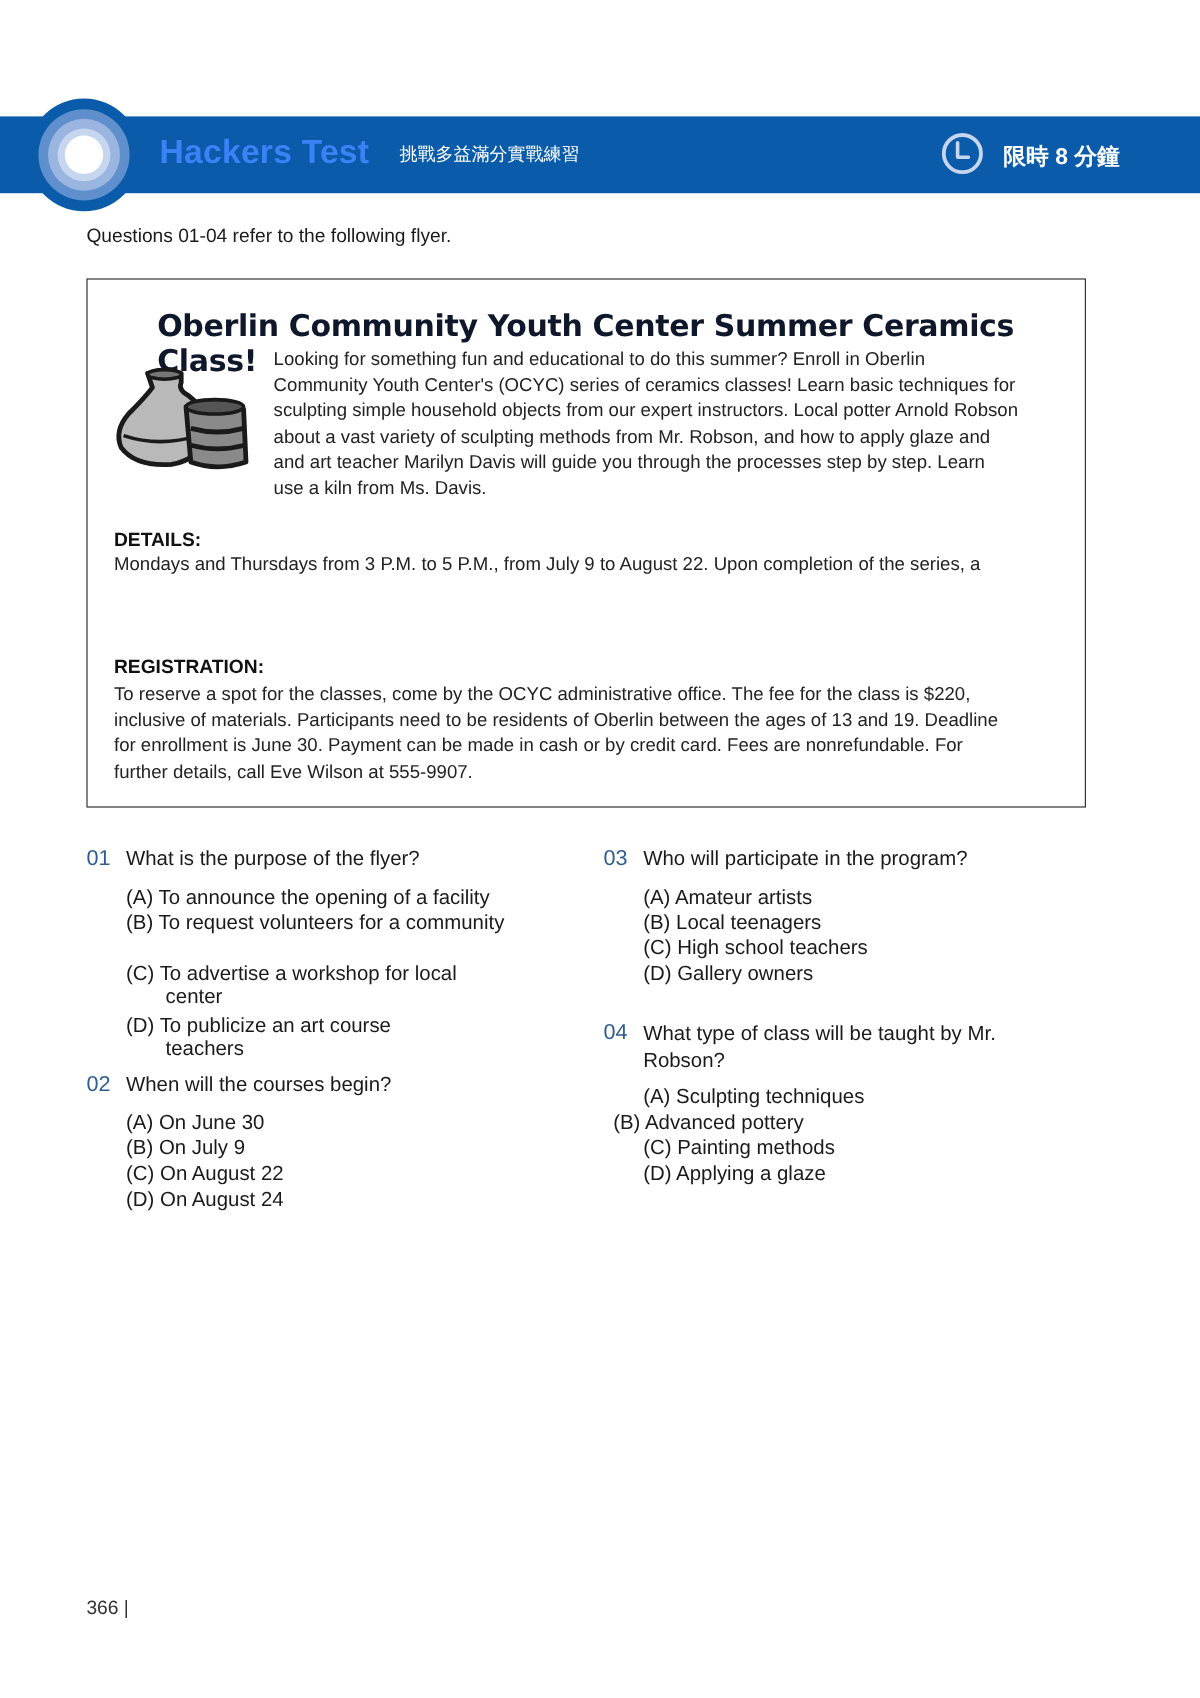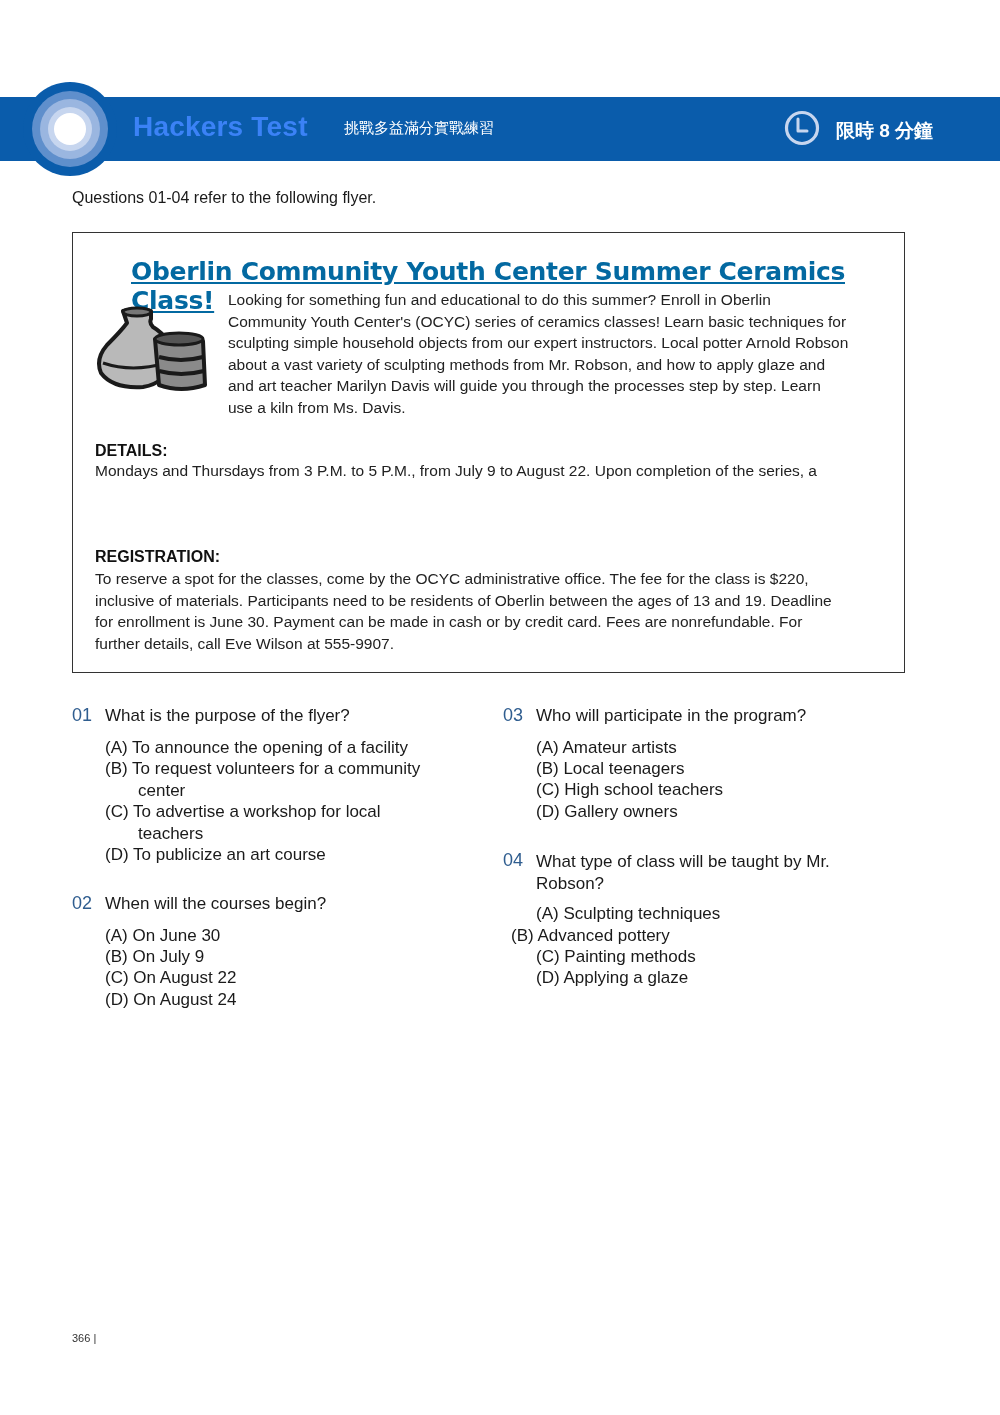--- a/index.html
+++ b/index.html
@@ -4,35 +4,35 @@
 <style>
   html, body { margin:0; padding:0; background:#fff; }
   body { width:1000px; height:1415px; position:relative; overflow:hidden; font-family:"Liberation Sans", sans-serif; color:#1a1a1a; }
   .banner { position:absolute; left:0; top:97px; width:1000px; height:64px; background:#0a5cab; }
   .disc { position:absolute; left:23px; top:82px; width:94px; height:94px; border-radius:50%; background:#0a5cab; }
   .ring1 { position:absolute; left:32px; top:91px; width:76px; height:76px; border-radius:50%; background:#5f8fcc; }
   .ring2 { position:absolute; left:40px; top:99px; width:60px; height:60px; border-radius:50%; background:#9ab6e0; }
   .ring3 { position:absolute; left:48px; top:107px; width:44px; height:44px; border-radius:50%; background:#c7d6ef; }
   .ring4 { position:absolute; left:54px; top:113px; width:32px; height:32px; border-radius:50%; background:#fff; }
   .title { position:absolute; left:133px; top:111px; font-size:28px; font-weight:bold; color:#3b82f6; letter-spacing:0.2px; }
-  .subtitle { position:absolute; left:344px; top:119px; font-size:15px; color:#fff; }
+  .subtitle { position:absolute; left:333px; top:119px; font-size:15px; color:#fff; }
   .clock { position:absolute; left:784px; top:110px; width:36px; height:36px; }
   .timer { position:absolute; left:836px; top:118px; font-size:19px; font-weight:bold; color:#fff; }
   .intro { position:absolute; left:72px; top:189px; font-size:16px; }
   .flyer { position:absolute; left:72px; top:232px; width:833px; height:441px; border:1.5px solid #333; box-sizing:border-box; }
-  .flyer-title { position:absolute; left:58px; top:24px; font-size:25px; font-weight:bold; font-family:"DejaVu Sans", sans-serif; color:#0369a1; letter-spacing:-0.3px;text-decoration:underline; }
+  .flyer-title { position:absolute; left:58px; top:24px; font-size:25px; font-weight:bold; font-family:"DejaVu Sans", sans-serif; color:#0f172a; letter-spacing:-0.3px; }
   .pots { position:absolute; left:20px; top:70px; width:120px; height:90px; }
   .flyer-body { position:absolute; left:155px; top:56px; width:660px; font-size:15.5px; line-height:21.6px; color:#222; }
   .sec-head { position:absolute; left:22px; font-size:16px; font-weight:bold; color:#111; }
   .sec-text { position:absolute; left:22px; width:795px; font-size:15.5px; line-height:21.6px; color:#222; }
   .q { position:absolute; font-size:17px; }
   .qnum { position:absolute; font-size:18px; color:#2f5d8f;text-align:center; }
   .opt { position:absolute; font-size:17px; line-height:21.5px; }
-  .opt .cont { display:block; padding-left:33px; }
-  .pagenum { position:absolute; left:72px; top:1332px; font-size:11px; color:#333; }
+  .opt .cont { display:block; padding-left:33px;margin-top:40px; }
+  .pagenum { position:absolute; left:72px; top:1332px; font-size:16px; color:#333; }
 </style>
 </head>
 <body>
 
 <div class="banner"></div>
 <div class="disc"></div>
 <div class="ring1"></div>
 <div class="ring2"></div>
 <div class="ring3"></div>
 <div class="ring4"></div>

